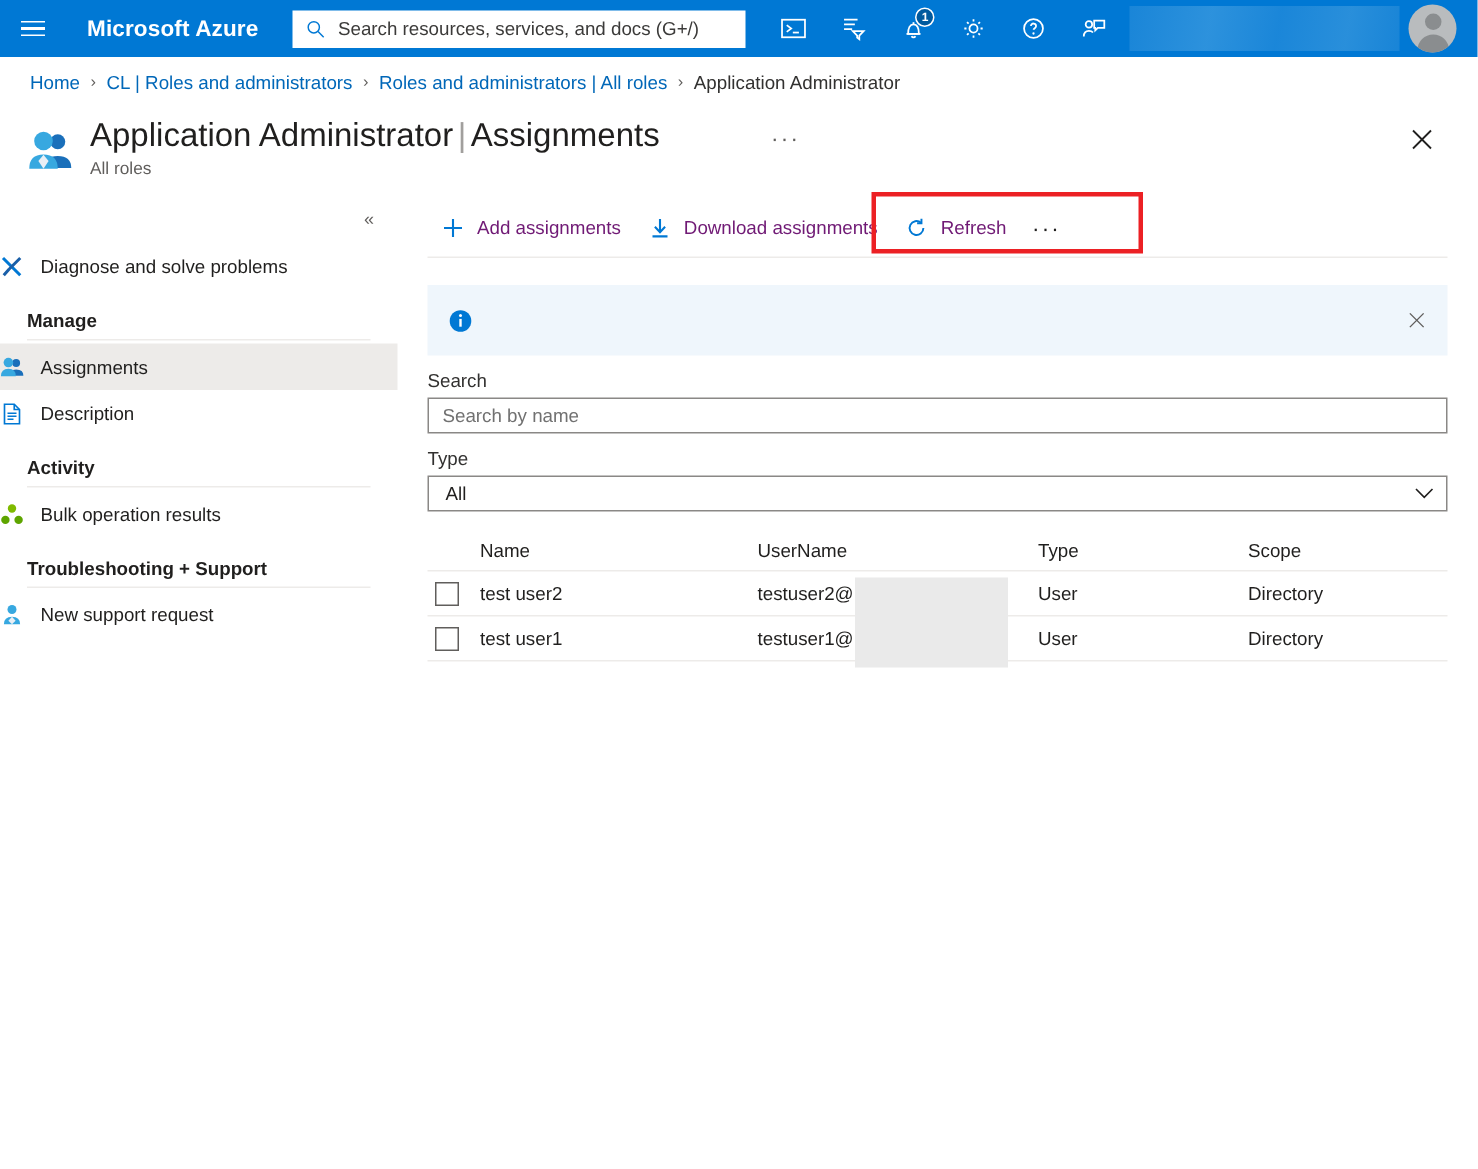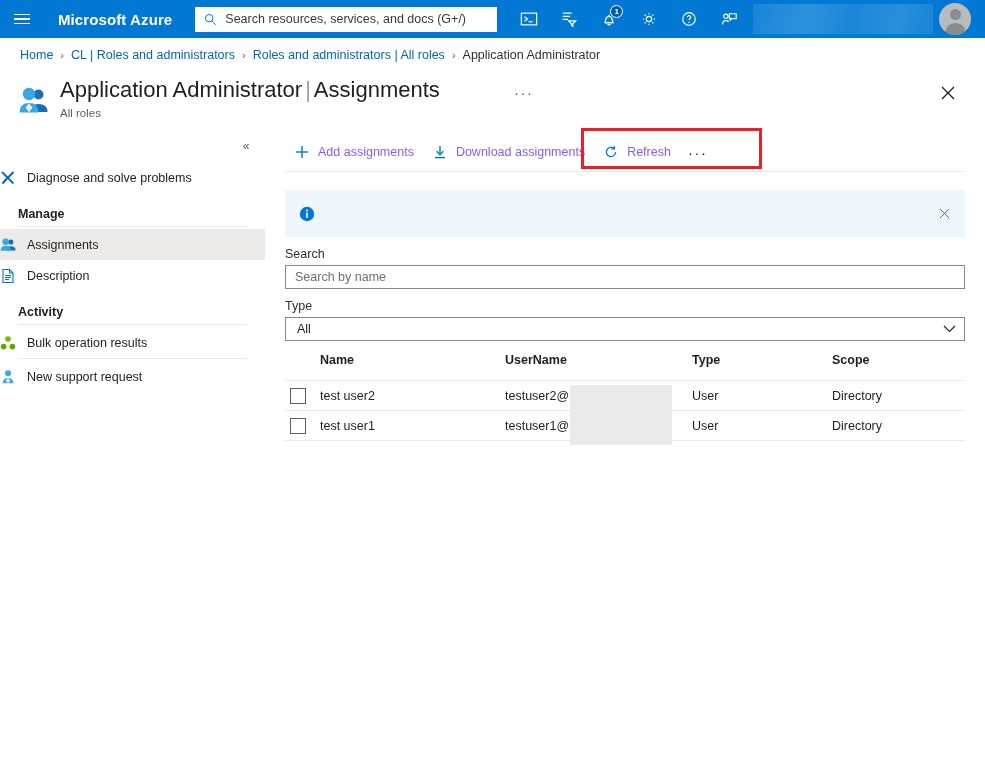--- a/index.html
+++ b/index.html
@@ -206,21 +206,21 @@
   .cmdbar {
     height: 40px;
     display: flex; align-items: center;
     position: relative;
   }
   .cmd {
     display: flex; align-items: center;
     height: 30px;
     padding: 0 9px;
     font-size: 12.5px;
-    color: #8b5cf6;
+    color: #701a75;
     cursor: pointer;
     white-space: nowrap;
   }
   .cmd.disabled { color: #a19f9d; cursor: default; }
   .cmd .c-icon {
     width: 16px; height: 16px; flex: none;
     margin-right: 8px;
     display: flex; align-items: center; justify-content: center;
   }
   .cmd-more {
@@ -290,24 +290,24 @@
     background: #fff;
     display: flex; align-items: center; justify-content: space-between;
     padding: 0 8px 0 11px;
     font-size: 12.5px; color: #201f1e;
     cursor: pointer;
   }
 
   
   .tbl { width: 680px; margin-top: 12px; position: relative; }
   .tbl-head {
-    display: flex; 
+    display: flex; align-items: center;
     height: 28px;
     border-bottom: 1px solid #edebe9;
-    font-size: 12.5px; font-weight: bold; color: #201f1e;
+    font-size: 12.5px; font-weight: normal; color: #201f1e;
   }
   .tbl-row {
     display: flex; align-items: center;
     height: 30px;
     border-bottom: 1px solid #edebe9;
     font-size: 12.5px; color: #201f1e;
   }
   .col-chk { width: 35px; flex: none; display: flex; align-items: center; padding-left: 5px; }
   .col-name { width: 185px; flex: none; }
   .col-user { width: 187px; flex: none; }
@@ -478,20 +478,21 @@
     <span class="ni-icon">
       <svg width="16" height="16" viewBox="0 0 16 16">
           <circle cx="8" cy="4" r="2.8" fill="#7fba00"></circle>
           <circle cx="3.6" cy="11.6" r="2.8" fill="#5ea500"></circle>
           <circle cx="12.4" cy="11.6" r="2.8" fill="#5ea500"></circle>
         </svg>
     </span>
     <span>Bulk operation results</span>
   </div>
 
+  <div class="nav-group">Troubleshooting + Support</div>
   <div class="nav-rule"></div>
 
   <div class="nav-item">
     <span class="ni-icon">
       <svg width="16" height="16" viewBox="0 0 16 16">
           <circle cx="8" cy="4.3" r="3" fill="#37a8e0"></circle>
           <path d="M2.6 14.2 q0-5 5.4-5 q5.4 0 5.4 5 z" fill="#37a8e0"></path>
           <path d="M8 9.2 l2.4 2.6 l-2.4 2.4 l-2.4-2.4 z" fill="#e9eff5"></path>
         </svg>
     </span>

